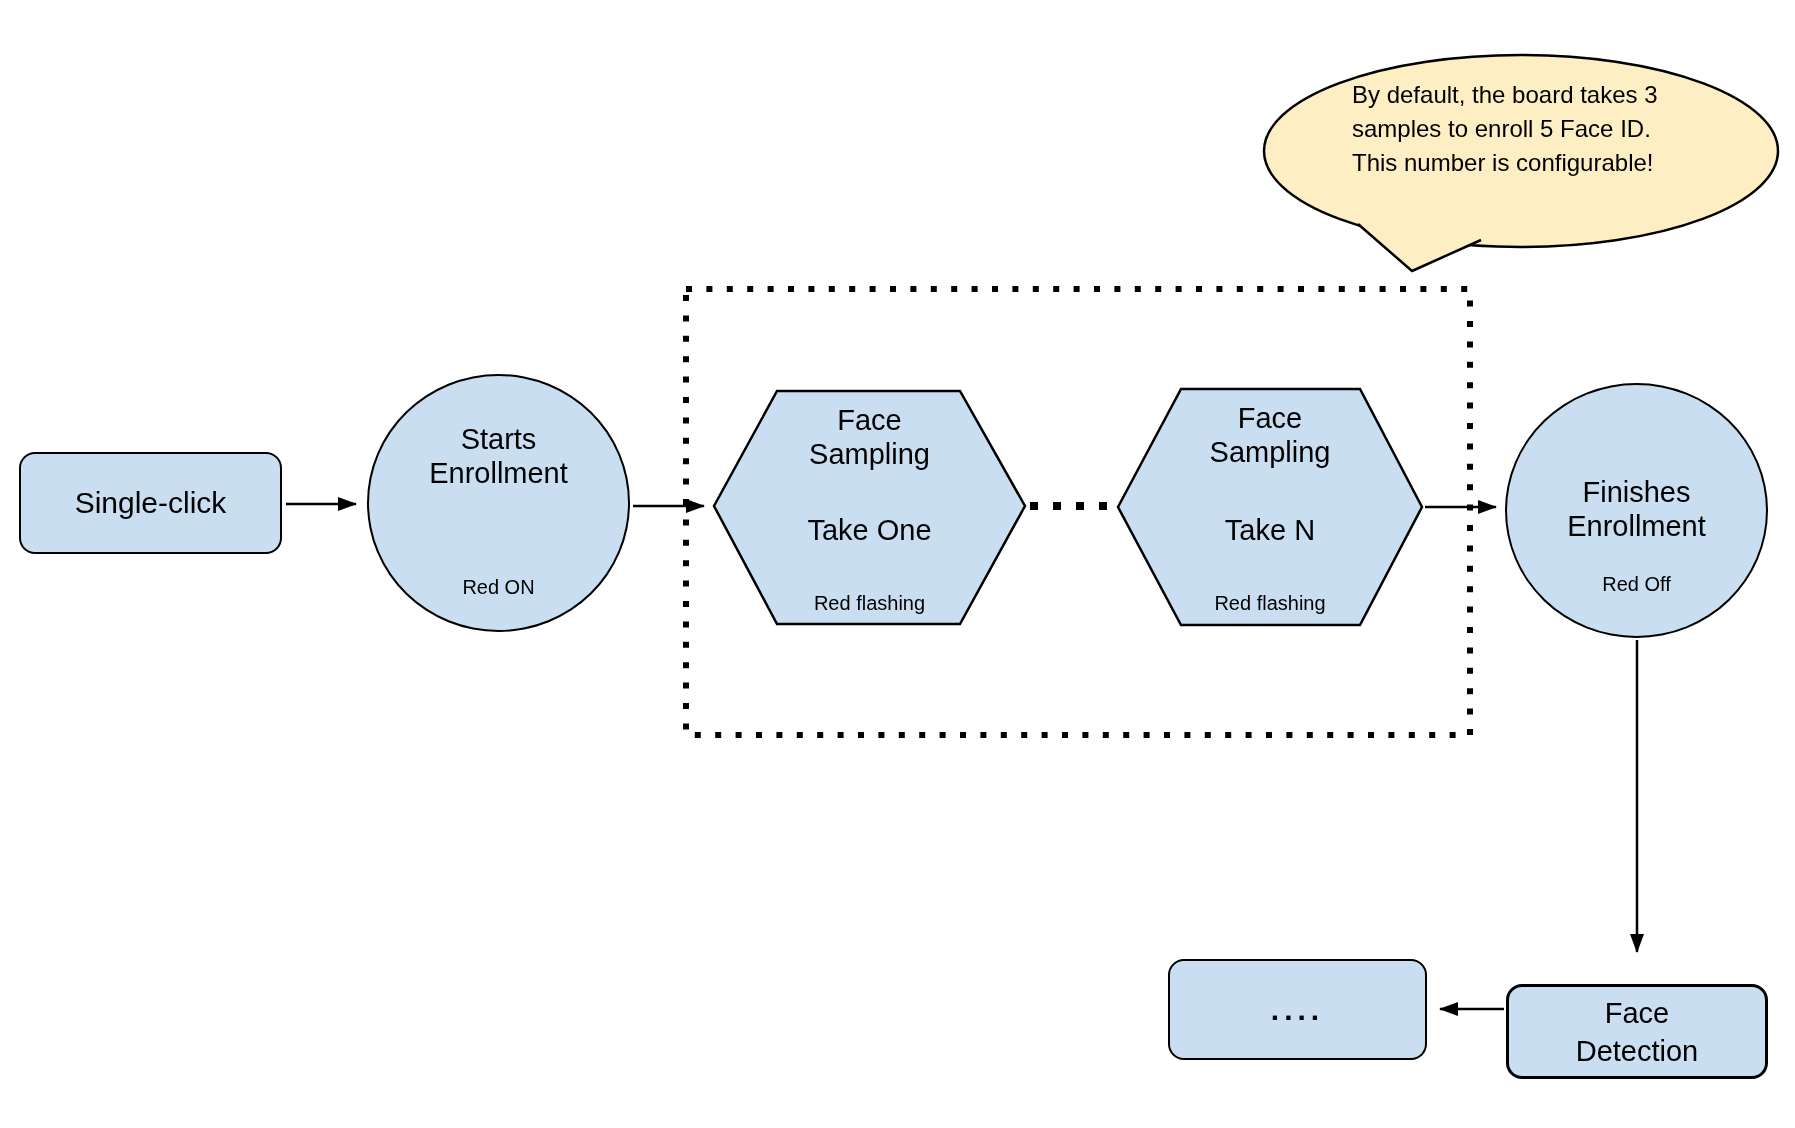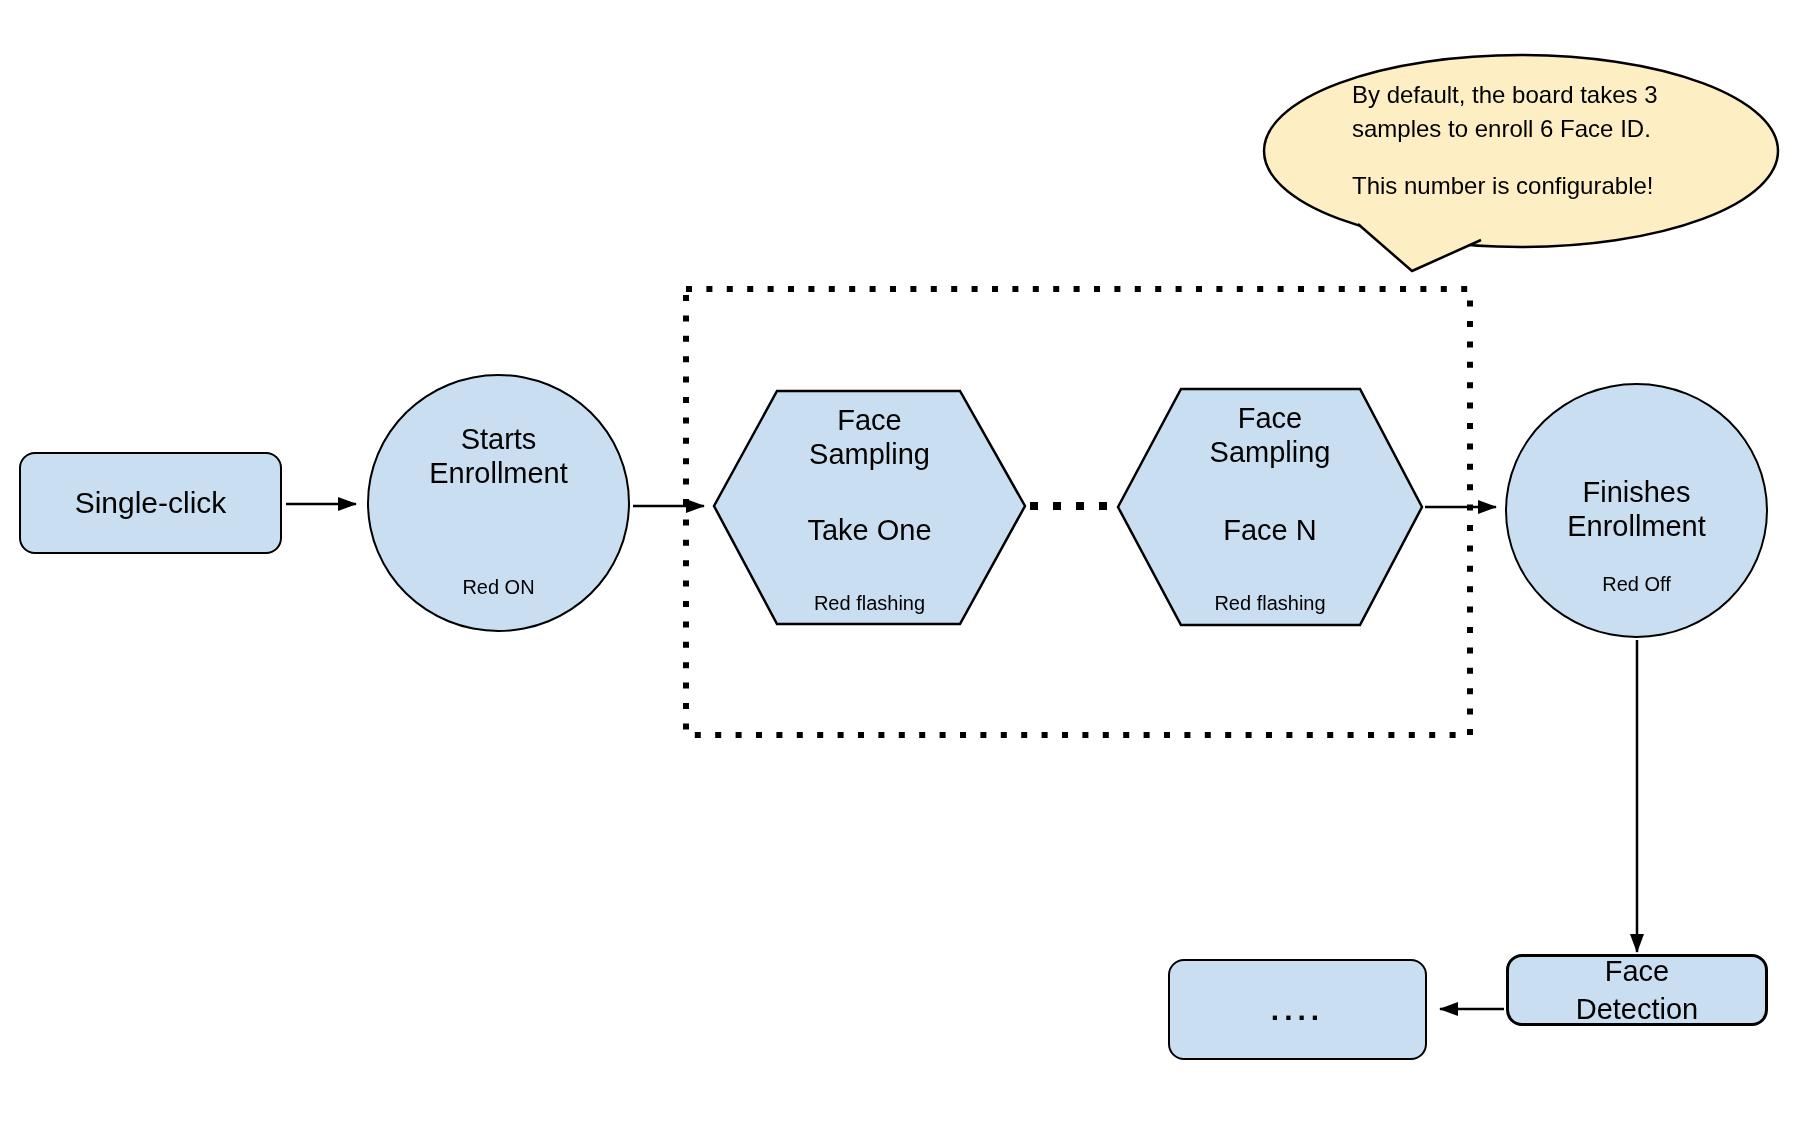--- a/index.html
+++ b/index.html
@@ -23,21 +23,21 @@
   }
   .t-status {
     position:absolute; left:0; width:100%; text-align:center;
     font-size:20px; line-height:24px;
   }
   .hexlabels { position:absolute; }
   .callout-text {
     position:absolute; left:1352px; top:78px; width:345px;
     font-size:24px; line-height:34px; text-align:left;
   }
-  .callout-text .p2 { margin-top:23px; }
+  .callout-text .p2 { }
   .dots-label { font-size:30px; font-weight:700; letter-spacing:5px; text-align:center; }
   .fd-label { width:178px; font-size:29px; line-height:38px; text-align:center; }
 </style>
 </head>
 <body>
 
 <div id="canvas">
 
   <svg class="layer" viewBox="0 0 1795 1128">
 
@@ -64,38 +64,38 @@
 
   <div class="node circle" style="left:1505px; top:383px; width:263px; height:255px;">
     <div class="t-title" style="top:70px; padding:0 40px;margin-top:20px;">Finishes Enrollment</div>
     <div class="t-status" style="top:187px;">Red Off</div>
   </div>
 
   <div class="node rect" style="left:1168px; top:959px; width:259px; height:101px;">
     <span class="dots-label">....</span>
   </div>
 
-  <div class="node rect" style="left:1506px; top:954px; width:262px; height:72px; border-width:3px;">
+  <div class="node rect" style="left:1506px; top:984px; width:262px; height:95px; border-width:3px;">
     <span class="fd-label">Face Detection</span>
   </div>
 
   <div class="hexlabels" style="left:714px; top:391px; width:311px; height:233px;">
     <div class="t-title" style="top:12px; padding:0 80px;">Face Sampling</div>
     <div class="t-title" style="top:122px;text-align:center;">Take One</div>
     <div class="t-status" style="top:200px;">Red flashing</div>
   </div>
 
   <div class="hexlabels" style="left:1118px; top:389px; width:304px; height:236px;">
     <div class="t-title" style="top:12px; padding:0 78px;">Face Sampling</div>
-    <div class="t-title" style="top:124px;">Face N</div>
+    <div class="t-title" style="top:124px;">Take N</div>
     <div class="t-status" style="top:202px;">Red flashing</div>
   </div>
 
   <div class="callout-text">
-    <div class="p1">By default, the board takes 3 samples to enroll 6 Face ID.</div>
+    <div class="p1">By default, the board takes 3 samples to enroll 5 Face ID.</div>
     <div class="p2">This number is configurable!</div>
   </div>
 
   <svg class="layer" viewBox="0 0 1795 1128">
     <defs>
       <marker id="arrowhead" markerUnits="userSpaceOnUse" markerWidth="20" markerHeight="16" refX="18" refY="7" orient="auto">
         <path d="M0,0 L19,7 L0,14 Z" fill="#000"></path>
       </marker>
     </defs>
     <line x1="286" y1="504" x2="356" y2="504" stroke="#000" stroke-width="2.5" marker-end="url(#arrowhead)"></line>

